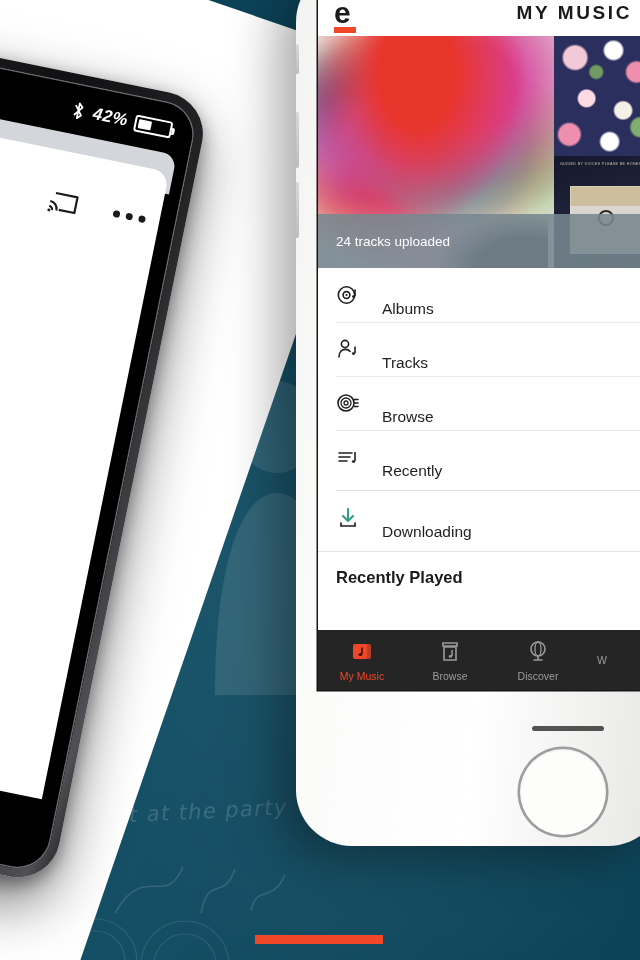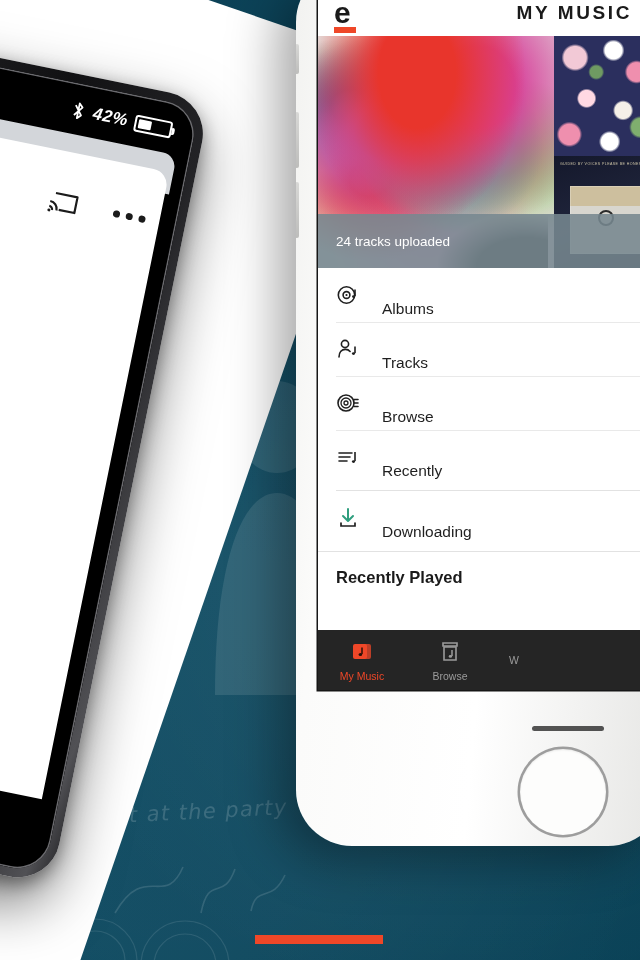--- a/index.html
+++ b/index.html
@@ -454,20 +454,30 @@
               <svg width="26" height="26" viewBox="0 0 26 26">
                 <path d="M6 4 H20 V7 H6 Z" stroke="#9b9b9b" stroke-width="1.6" fill="none"></path>
                 <path d="M7 8 H19 V21 H7 Z" stroke="#9b9b9b" stroke-width="1.6" fill="none"></path>
                 <path d="M15 11 V17" stroke="#9b9b9b" stroke-width="1.5"></path>
                 <ellipse cx="13.4" cy="17.4" rx="1.7" ry="1.4" fill="#9b9b9b"></ellipse>
               </svg>
             </span>
             <span class="tlabel">Browse</span>
           </div>
 
+          <div class="tab">
+            <span class="tico">
+              <svg width="26" height="26" viewBox="0 0 26 26">
+                <circle cx="13" cy="10" r="7" stroke="#9b9b9b" stroke-width="1.6" fill="none"></circle>
+                <ellipse cx="13" cy="10" rx="3" ry="7" stroke="#9b9b9b" stroke-width="1.3" fill="none"></ellipse>
+                <path d="M13 17 V21 M9 21 H17" stroke="#9b9b9b" stroke-width="1.6" stroke-linecap="round"></path>
+              </svg>
+            </span>
+            <span class="tlabel">Discover</span>
+          </div>
 
           <div class="tab tab-cut">
             <span class="tlabel">W</span>
           </div>
 
         </div>
 
       </div>
     </div>
 

